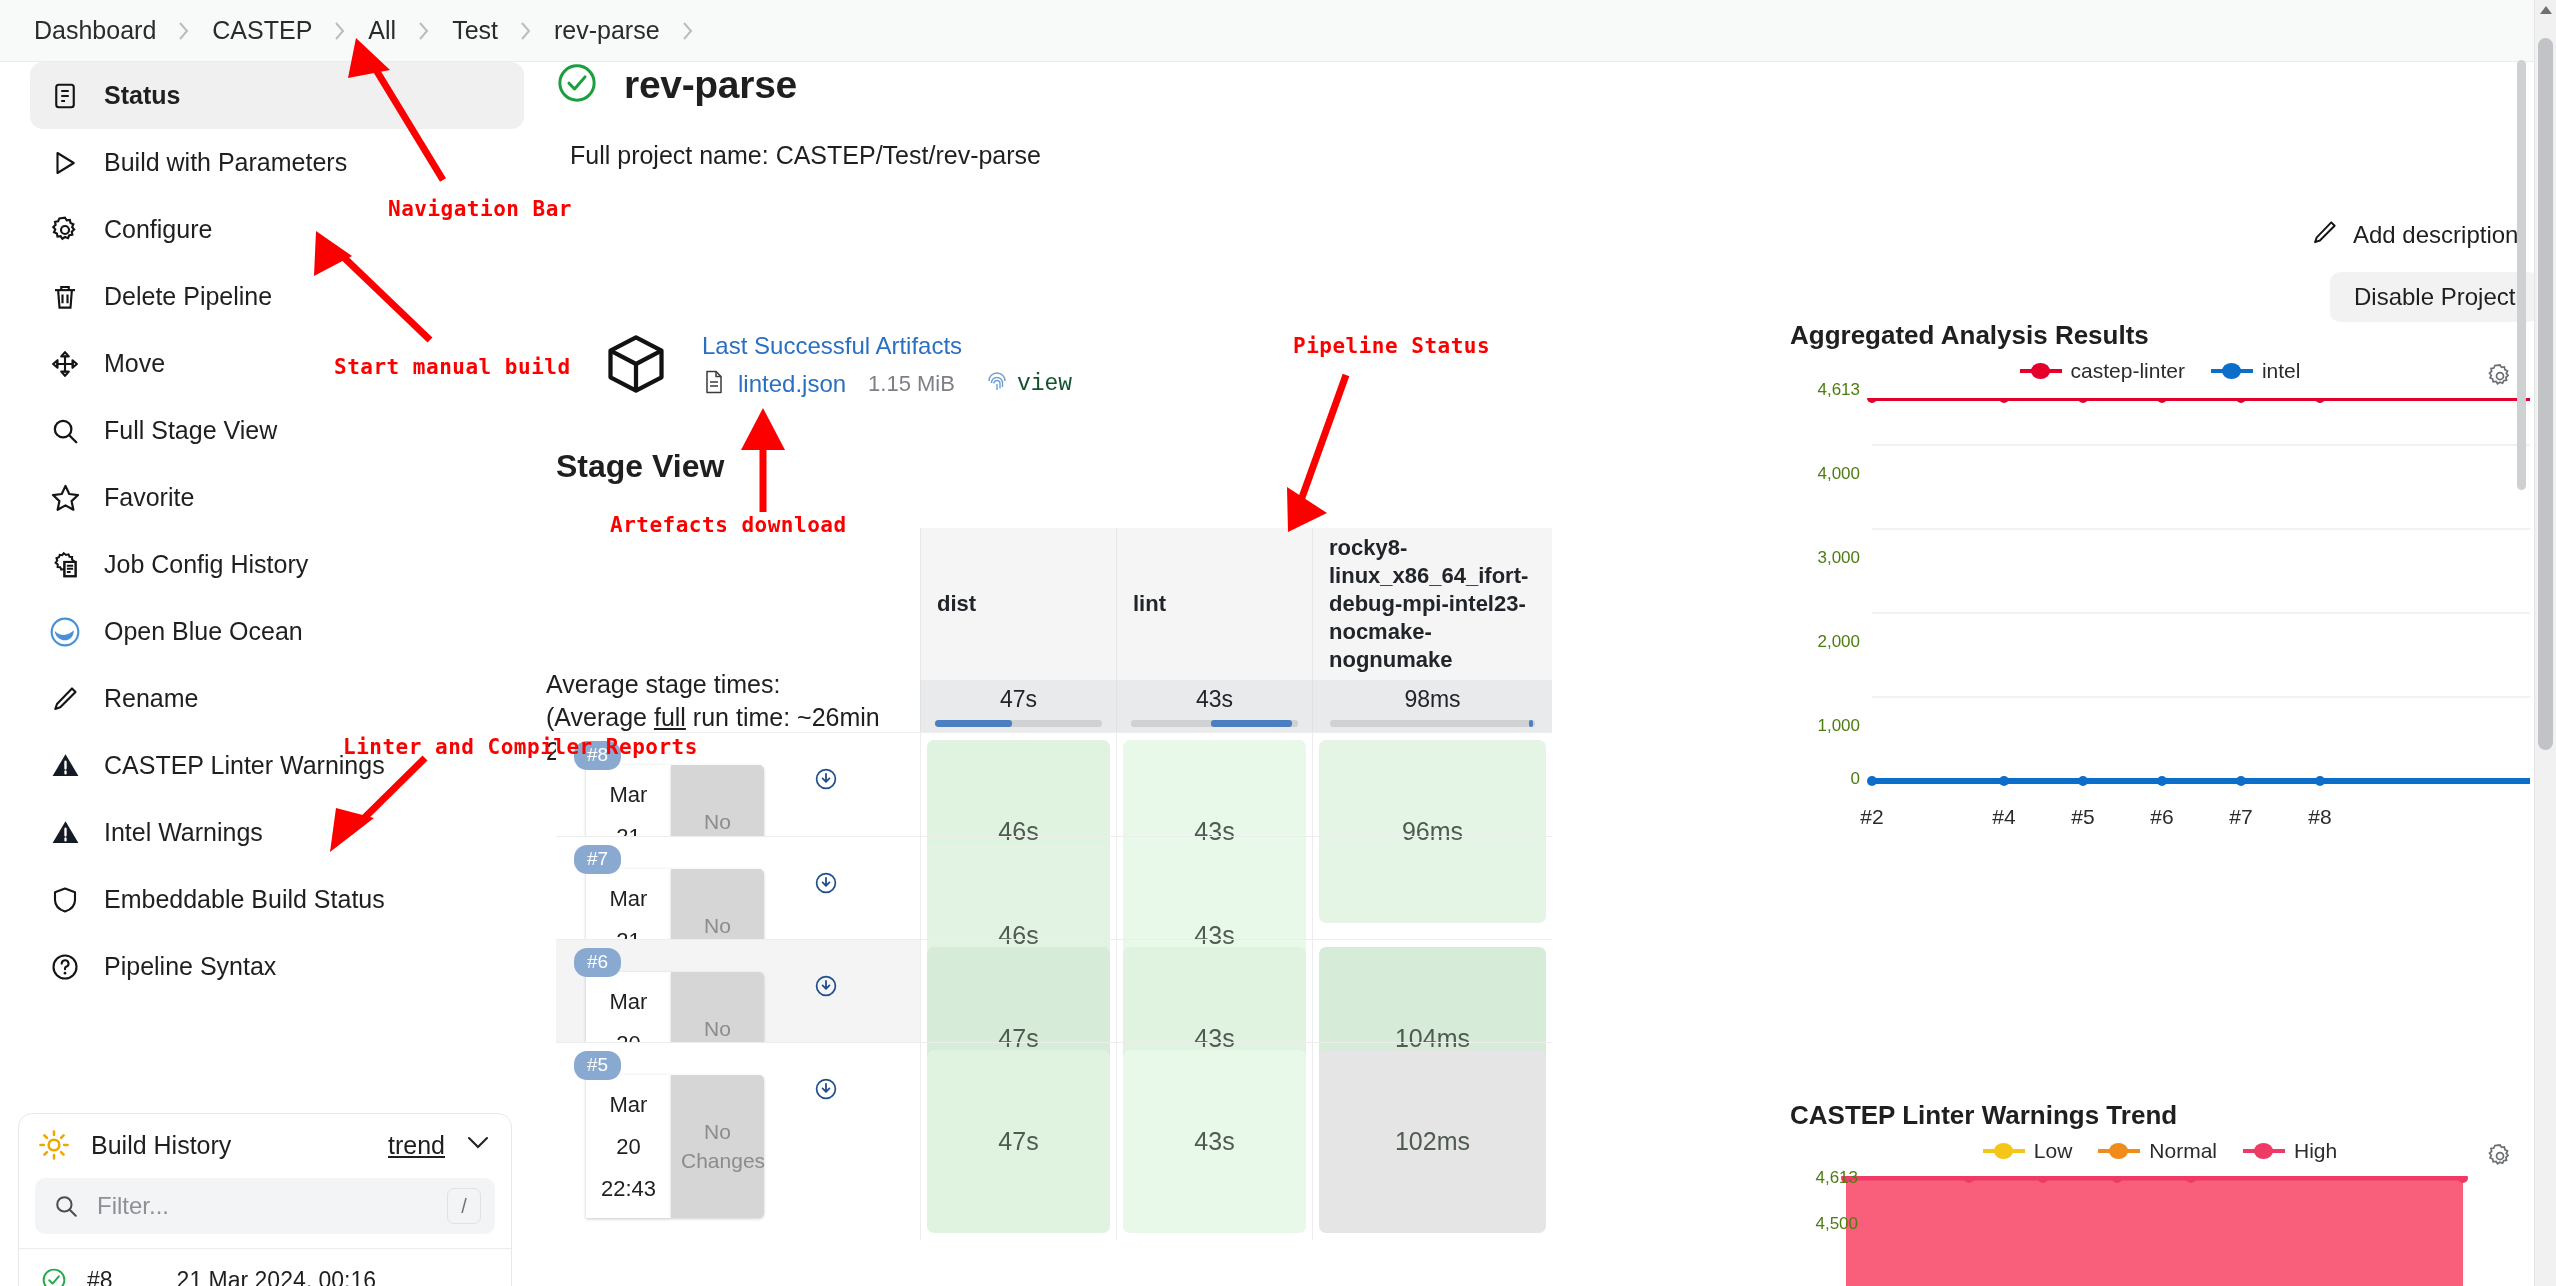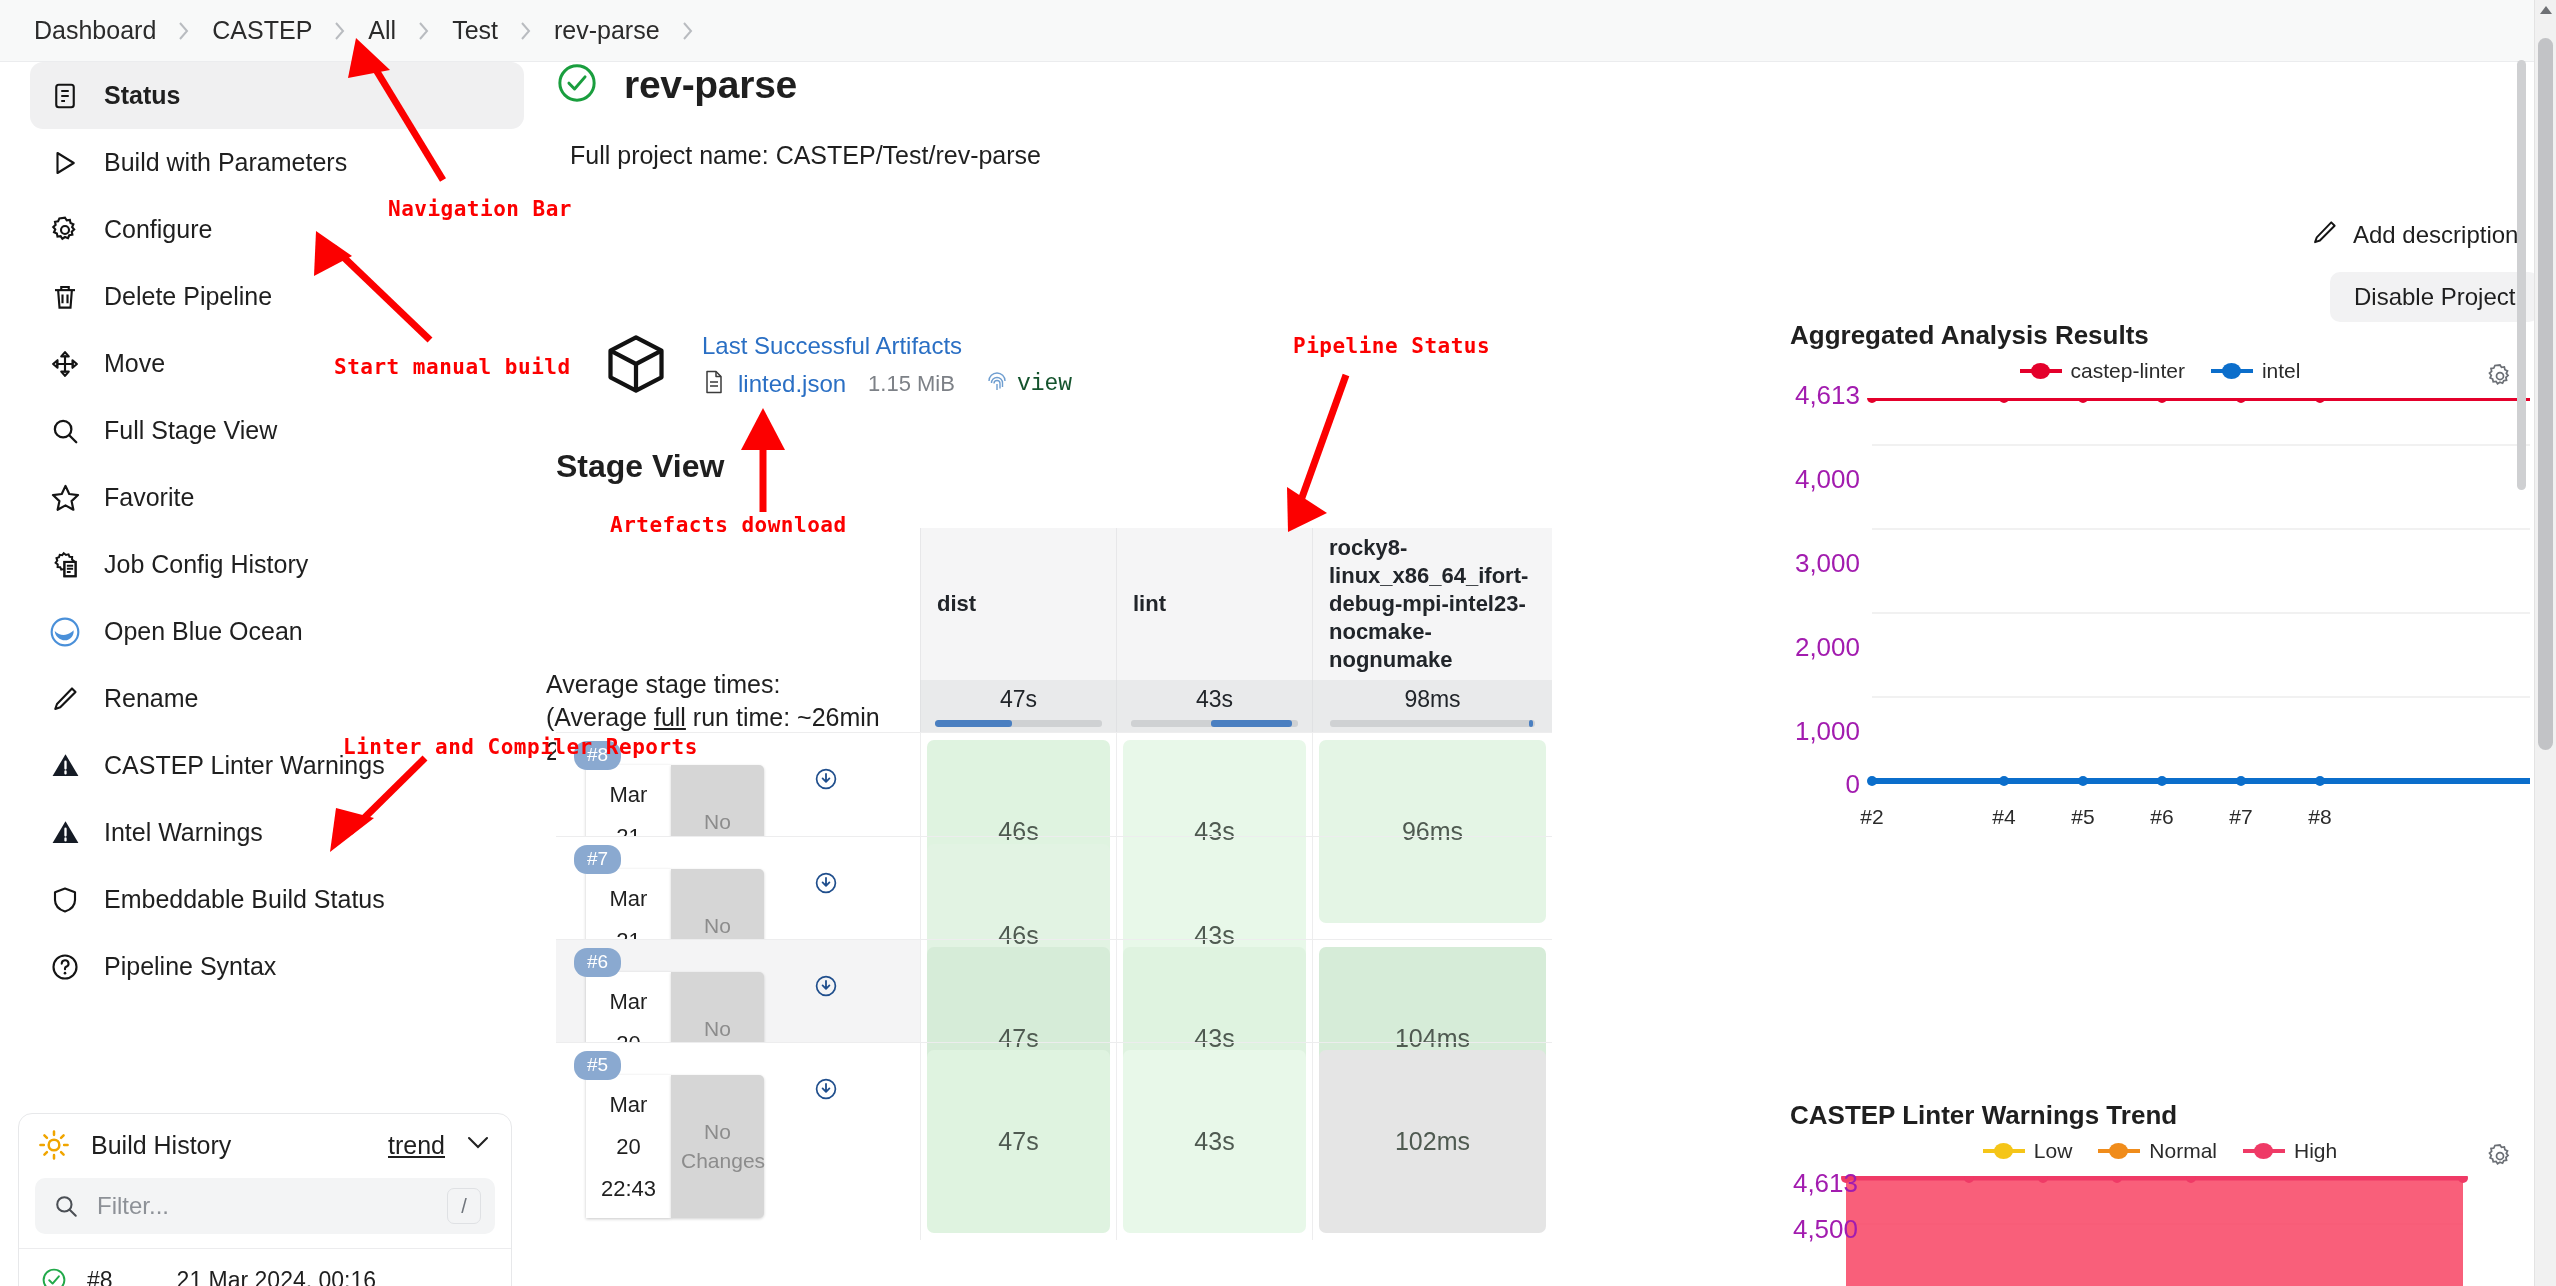--- a/index.html
+++ b/index.html
@@ -146,21 +146,21 @@
   .chart-panel { position: absolute; }
   .chart-title { text-align: left; font-size: 26px; font-weight: bold; }
   .legend { display: flex; align-items: center; justify-content: center;
             gap: 26px; margin-top: 8px; }
   .leg { display: flex; align-items: center; gap: 9px; font-size: 21px; color: #2b2b2b; }
   .leg .mk { width: 42px; height: 18px; position: relative; }
   .leg .mk i { position: absolute; top: 7px; left: 0; width: 42px; height: 4px; display:block; }
   .leg .mk b { position: absolute; top: 1px; left: 11px; width: 19px; height: 16px;
                border-radius: 50%; display:block; }
   .gear { position: absolute; right: 14px; }
-  .ax-label { position: absolute; font-size: 26px; color: #a21caf;
+  .ax-label { position: absolute; font-size: 17px; color: #4d7c0f;
               text-align: right; }
   .xt { position: absolute; font-size: 21px; color: #2b2b2b; text-align: center; }
 
   
   .anno {
     position: absolute; color: #fc0000; font-weight: bold;
     font-family: "DejaVu Sans Mono", monospace; font-size: 21px;
     white-space: nowrap; letter-spacing: .5px;
   }
 

